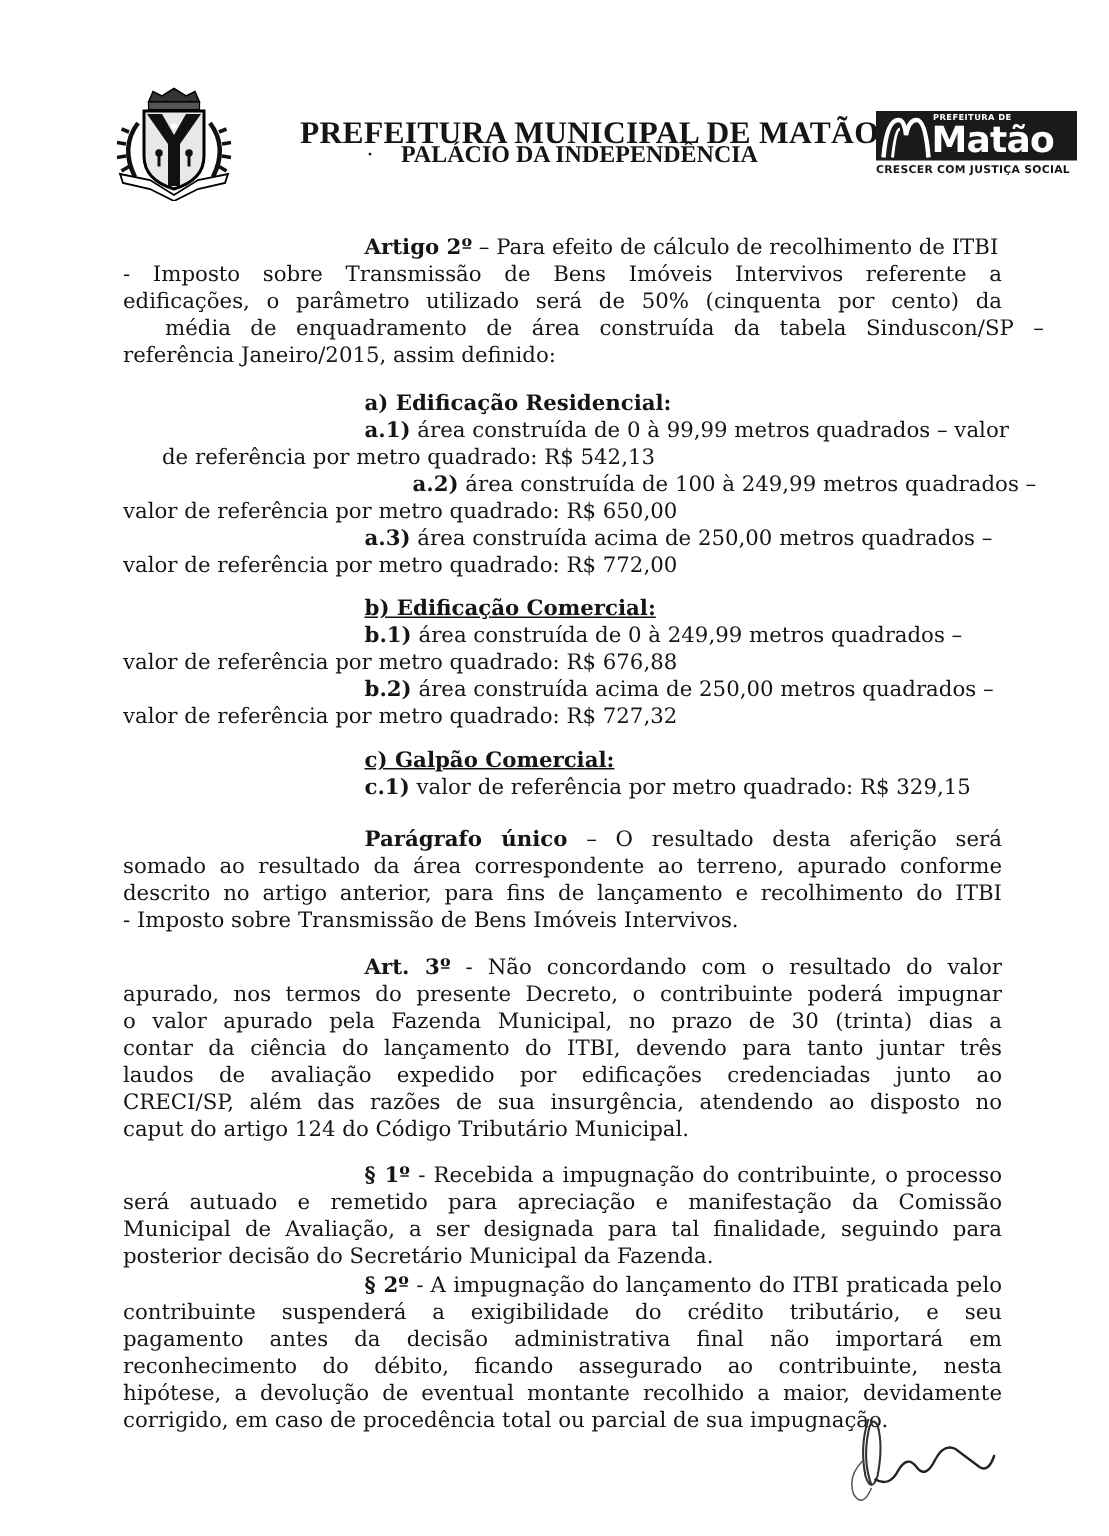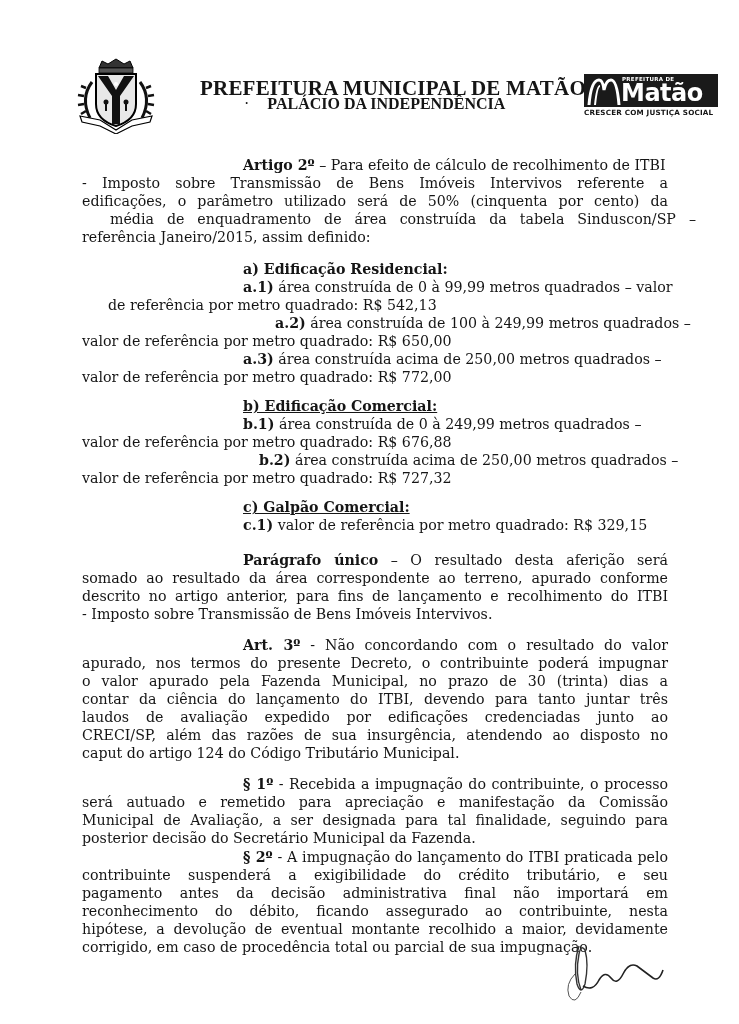--- a/index.html
+++ b/index.html
@@ -76,21 +76,21 @@
   <div class="line" style="left:243px;top:279px;"><b>a.1)</b><span> área construída de 0 à 99,99 metros quadrados – valor</span></div>
   <div class="line" style="left:82px;top:297px;margin-left:26px;">de referência por metro quadrado: R$ 542,13</div>
   <div class="line" style="left:243px;top:315px;margin-left:32px;"><b>a.2)</b><span> área construída de 100 à 249,99 metros quadrados –</span></div>
   <div class="line" style="left:82px;top:333px;">valor de referência por metro quadrado: R$ 650,00</div>
   <div class="line" style="left:243px;top:351px;"><b>a.3)</b><span> área construída acima de 250,00 metros quadrados –</span></div>
   <div class="line" style="left:82px;top:369px;">valor de referência por metro quadrado: R$ 772,00</div>
 
   <div class="line" style="left:243px;top:398px;font-weight:bold;text-decoration:underline;">b) Edificação Comercial:</div>
   <div class="line" style="left:243px;top:416px;"><b>b.1)</b><span> área construída de 0 à 249,99 metros quadrados –</span></div>
   <div class="line" style="left:82px;top:434px;">valor de referência por metro quadrado: R$ 676,88</div>
-  <div class="line" style="left:243px;top:452px;margin-left:16px;"><b>b.2)</b><span> área construída acima de 250,00 metros quadrados –</span></div>
+  <div class="line" style="left:243px;top:452px;"><b>b.2)</b><span> área construída acima de 250,00 metros quadrados –</span></div>
   <div class="line" style="left:82px;top:470px;">valor de referência por metro quadrado: R$ 727,32</div>
 
   <div class="line" style="left:243px;top:499px;font-weight:bold;text-decoration:underline;">c) Galpão Comercial:</div>
   <div class="line" style="left:243px;top:517px;"><b>c.1)</b><span> valor de referência por metro quadrado: R$ 329,15</span></div>
 
   <div class="line just" style="left:243px;top:552px;width:425px;"><b>Parágrafo único</b><span> – O resultado desta aferição será</span></div>
   <div class="line just" style="left:82px;top:570px;width:586px;">somado ao resultado da área correspondente ao terreno, apurado conforme</div>
   <div class="line just" style="left:82px;top:588px;width:586px;">descrito no artigo anterior, para fins de lançamento e recolhimento do ITBI</div>
   <div class="line" style="left:82px;top:606px;">- Imposto sobre Transmissão de Bens Imóveis Intervivos.</div>
 

